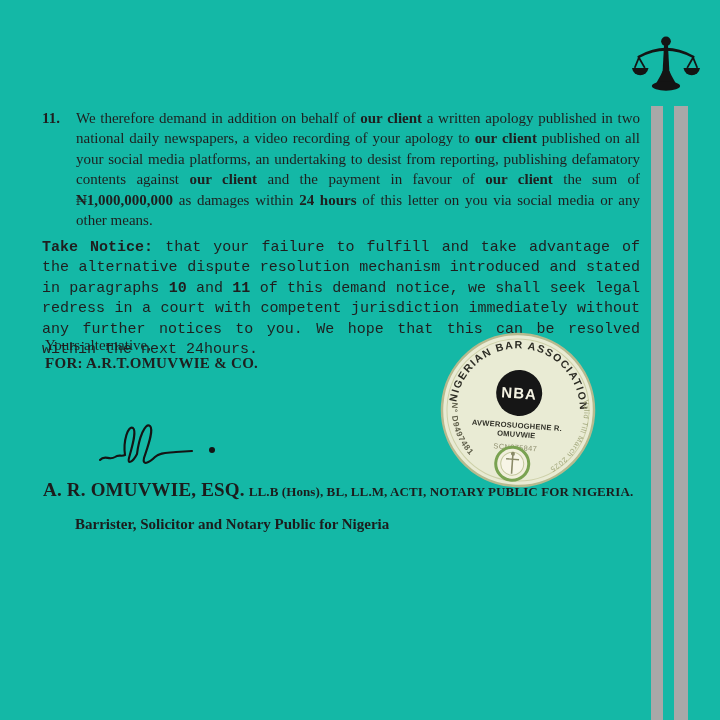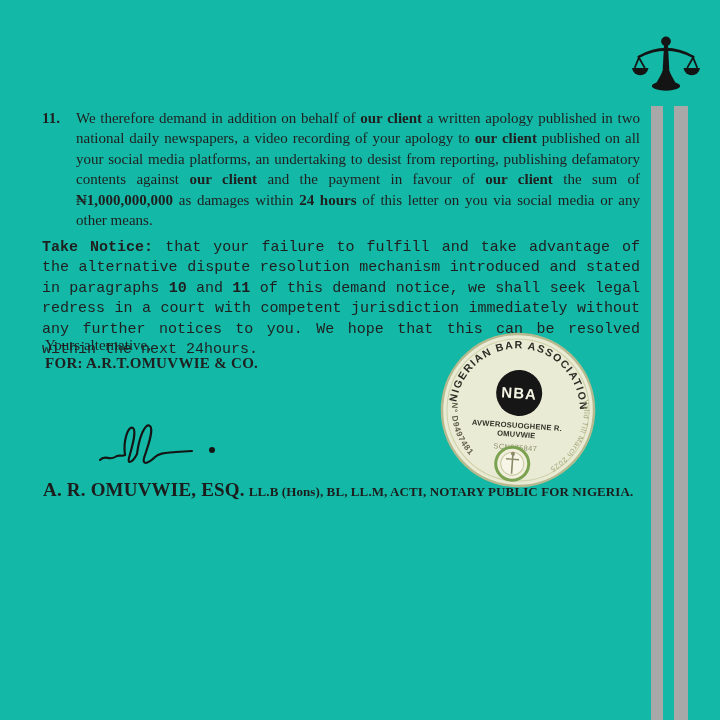--- a/index.html
+++ b/index.html
@@ -124,15 +124,16 @@
       <path d="M4 42 C9 36 13 43 19 39 C23 36 25 39 29 37 C27 23 32 7 37 10 C41 13 36 29 33 40 C31 47 37 44 41 36 C43 20 49 4 54 8 C58 12 52 28 48 40 C46 48 53 45 59 39 C64 34 72 35 80 34 L96 33" fill="none" stroke="#141414" stroke-width="2.1" stroke-linecap="round"></path>
       <circle cx="116" cy="32" r="3" fill="#141414"></circle>
     </svg>
   </div>
 
   <div id="name-line">
     <span class="big">A. R. OMUVWIE, ESQ.</span>
     <span class="creds">LL.B (Hons), BL, LL.M, ACTI, NOTARY PUBLIC FOR NIGERIA.</span>
   </div>
 
+  <div id="title-line">Barrister, Solicitor and Notary Public for Nigeria</div>
 
 
 </div>
 
 </body></html>

